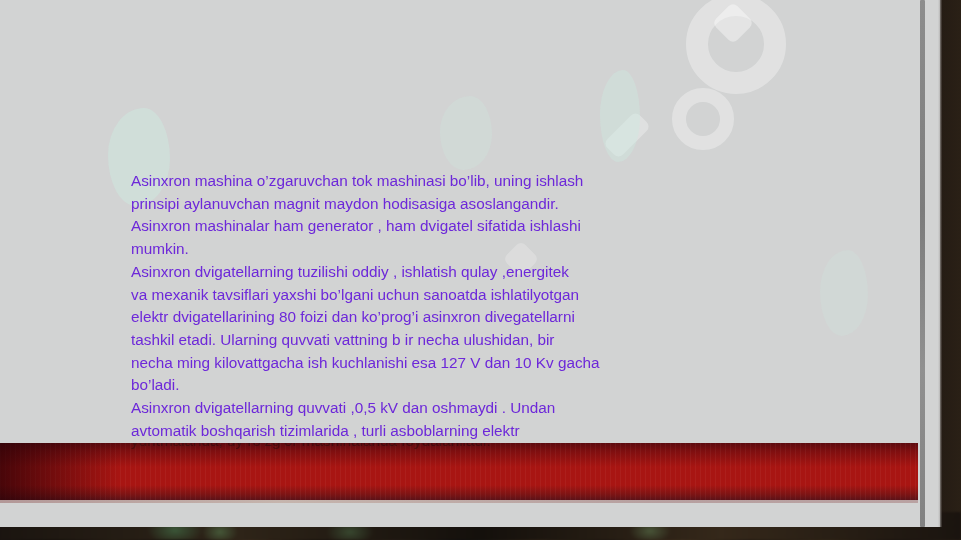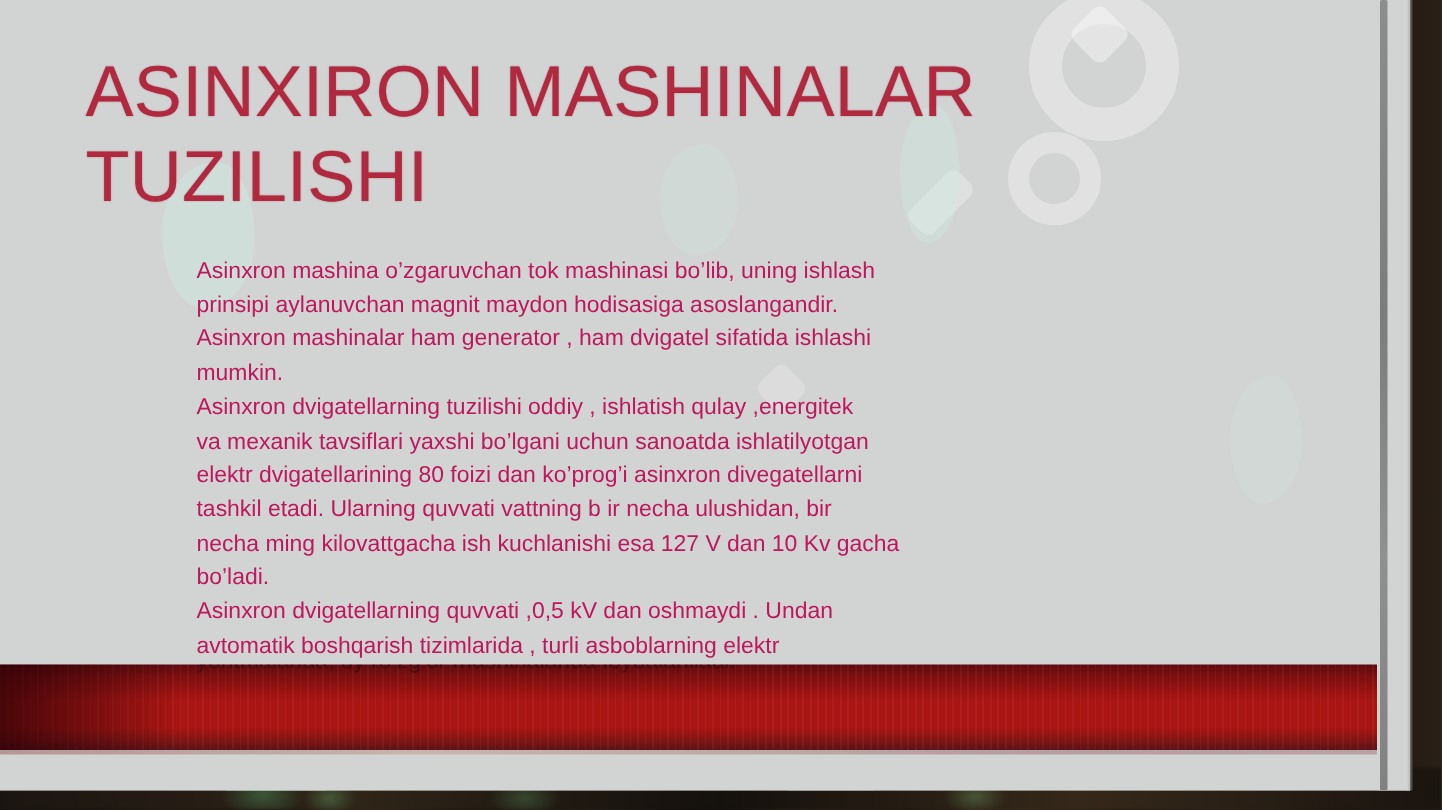--- a/index.html
+++ b/index.html
@@ -102,21 +102,21 @@
     white-space: pre-line;
     text-shadow: 0 0 1px rgba(120,20,40,.5);
   }
 
   
   #body-copy {
     position: absolute;
     left: 131px;
     top: 170px;
     width: 660px;
-    color: #be185d;
+    color: #6d28d9;
     font-size: 15.3px;
     line-height: 22.7px;
     font-weight: 400;
   }
   #body-copy p {
     margin: 0;
     white-space: pre-line;
   }
 
   
@@ -223,22 +223,20 @@
     <div class="wm wm-ring" style="left:672px; top:88px; width:34px; height:34px; border-width:14px;"></div>
     <div class="wm wm-diamond" style="left:616px; top:112px; width:22px; height:46px; opacity:.75;"></div>
     <div class="wm wm-leaf" style="left:108px; top:108px; width:62px; height:98px;"></div>
     <div class="wm wm-leaf" style="left:440px; top:96px; width:52px; height:74px; opacity:.6;"></div>
     <div class="wm wm-leaf" style="left:600px; top:70px; width:40px; height:92px; opacity:.8;"></div>
     <div class="wm wm-diamond" style="left:508px; top:246px; width:26px; height:26px; opacity:.55;"></div>
     <div class="wm wm-tri" style="left:150px; top:470px;"></div>
     <div class="wm wm-tri" style="left:520px; top:478px; opacity:.8;"></div>
     <div class="wm wm-leaf" style="left:820px; top:250px; width:48px; height:86px; opacity:.45;"></div>
 
-    <div id="title">ASINXIRON MASHINALAR
-TUZILISHI</div>
 
     <div id="body-copy">
       <p>Asinxron mashina o’zgaruvchan tok mashinasi bo’lib, uning ishlash
 prinsipi aylanuvchan magnit  maydon hodisasiga  asoslangandir.
 Asinxron mashinalar ham generator , ham dvigatel sifatida ishlashi
 mumkin.
  Asinxron dvigatellarning tuzilishi oddiy , ishlatish qulay ,energitek
 va mexanik tavsiflari yaxshi bo’lgani uchun sanoatda ishlatilyotgan
 elektr dvigatellarining 80 foizi dan ko’prog’i asinxron divegatellarni
 tashkil etadi. Ularning quvvati vattning b ir necha ulushidan, bir

